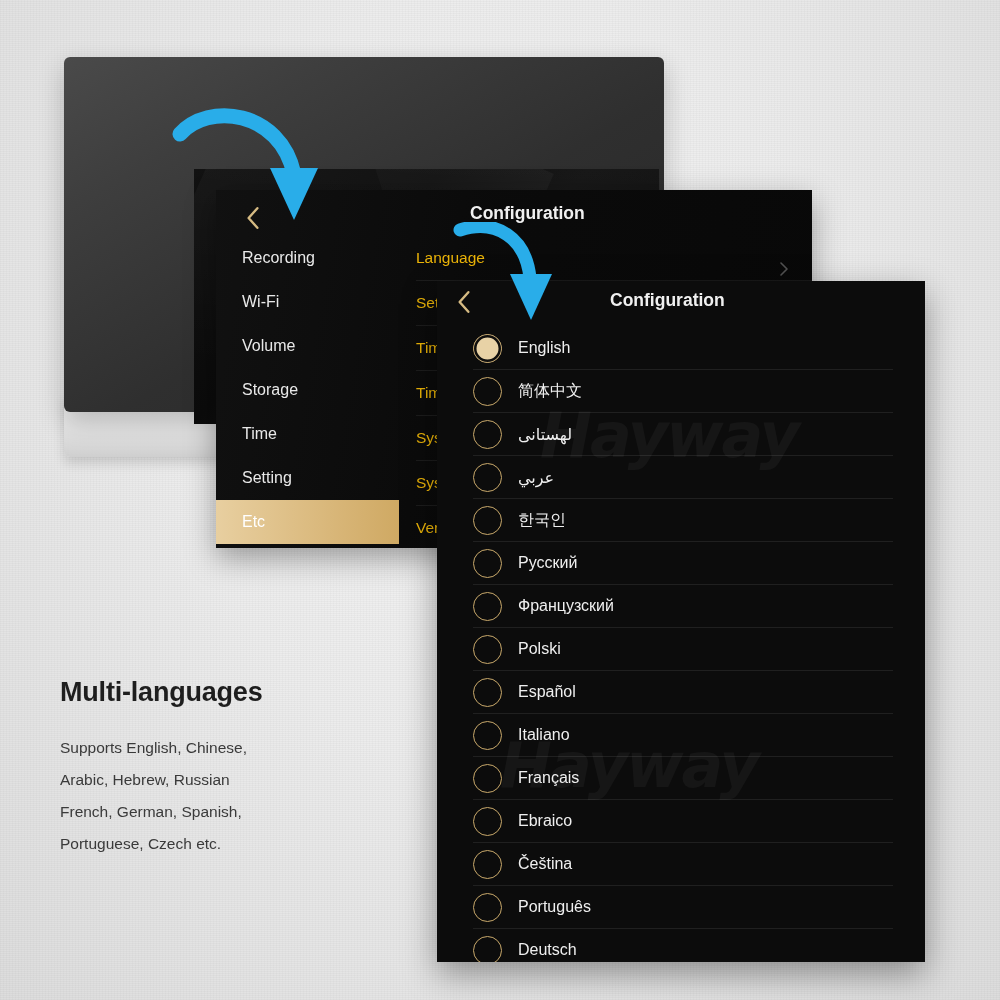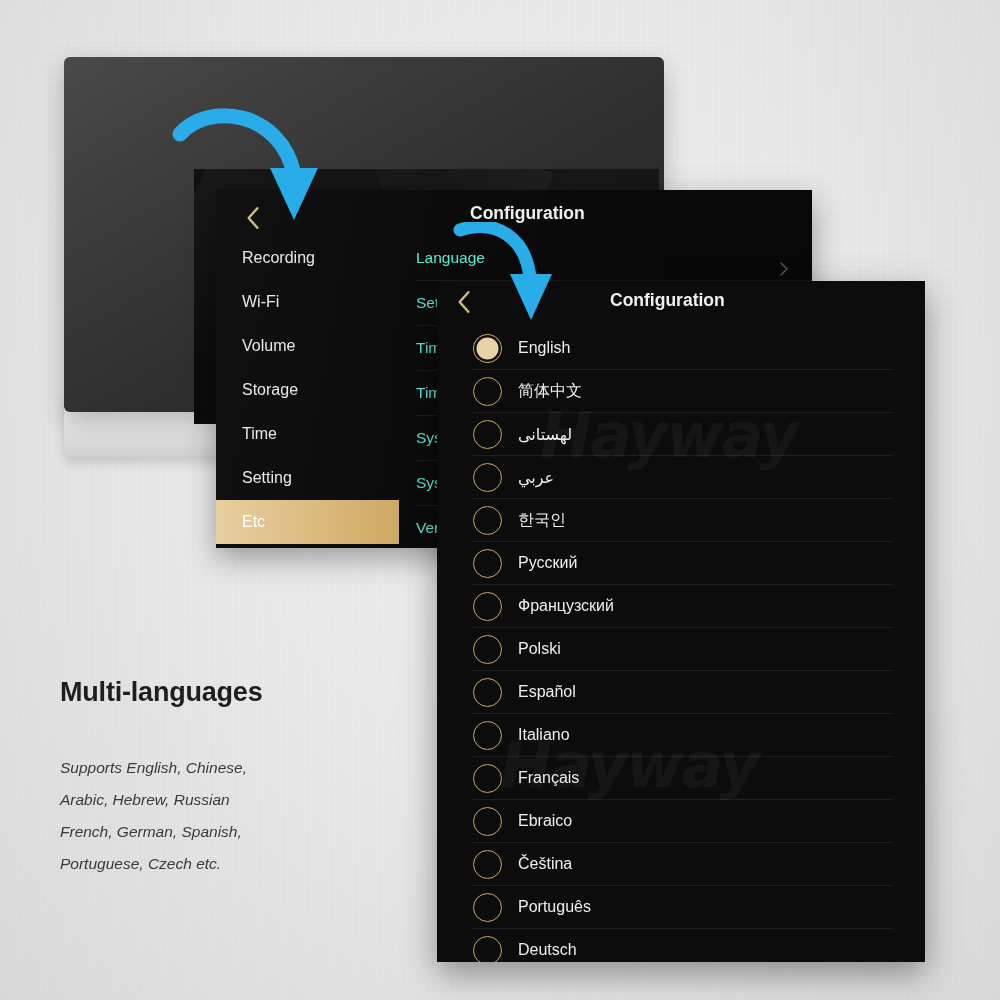--- a/index.html
+++ b/index.html
@@ -93,21 +93,21 @@
     height:44px;line-height:44px;padding-left:26px;
     color:#e9e9e9;font-size:16px;white-space:nowrap;
   }
   .menu-item.sel{
     background:linear-gradient(90deg,#e8cfa0 0%,#d7b475 70%,#cfa963 100%);
     color:#fff;width:157px;
   }
 
   .sub-col{position:absolute;left:200px;top:46px;right:0;}
   .sub-item{
-    height:44px;line-height:44px;color:#5eead4;font-size:15.5px;white-space:nowrap;
+    height:44px;line-height:44px;color:#eab308;font-size:15.5px;white-space:nowrap;
     border-bottom:1px solid rgba(255,255,255,.07);position:relative;padding-right:16px;
   }
   .sub-item .rchev{position:absolute;right:22px;top:14px;width:12px;height:16px;opacity:.5;}
 
   
   .lang-list{position:absolute;left:0;top:46px;width:100%;}
   .lang-row{
     height:42px;display:flex;align-items:center;position:relative;
     border-bottom:1px solid rgba(255,255,255,.085);
     margin:0 32px 0 36px;
@@ -133,21 +133,21 @@
   #wm1{left:540px;top:400px;}
   #wm2{left:500px;top:730px;}
 
   
   .arrow{position:absolute;pointer-events:none;}
 
   
   #caption{position:absolute;left:60px;top:668px;width:330px;}
   #cap-title{font-size:27px;font-weight:bold;color:#1e1e1e;letter-spacing:-.2px;
     font-family:"Liberation Sans",sans-serif;margin-top:9px;}
-  #cap-body{margin-top:44px;font-style:italic;}
+  #cap-body{margin-top:24px;}
   #cap-body div{font-size:15.5px;color:#3a3a3a;line-height:32px;white-space:nowrap;}
 </style>
 </head>
 <body>
 
 <div id="noise"></div>
 
 <div id="device-stand"></div>
 <div id="device">
   <div id="screen">

